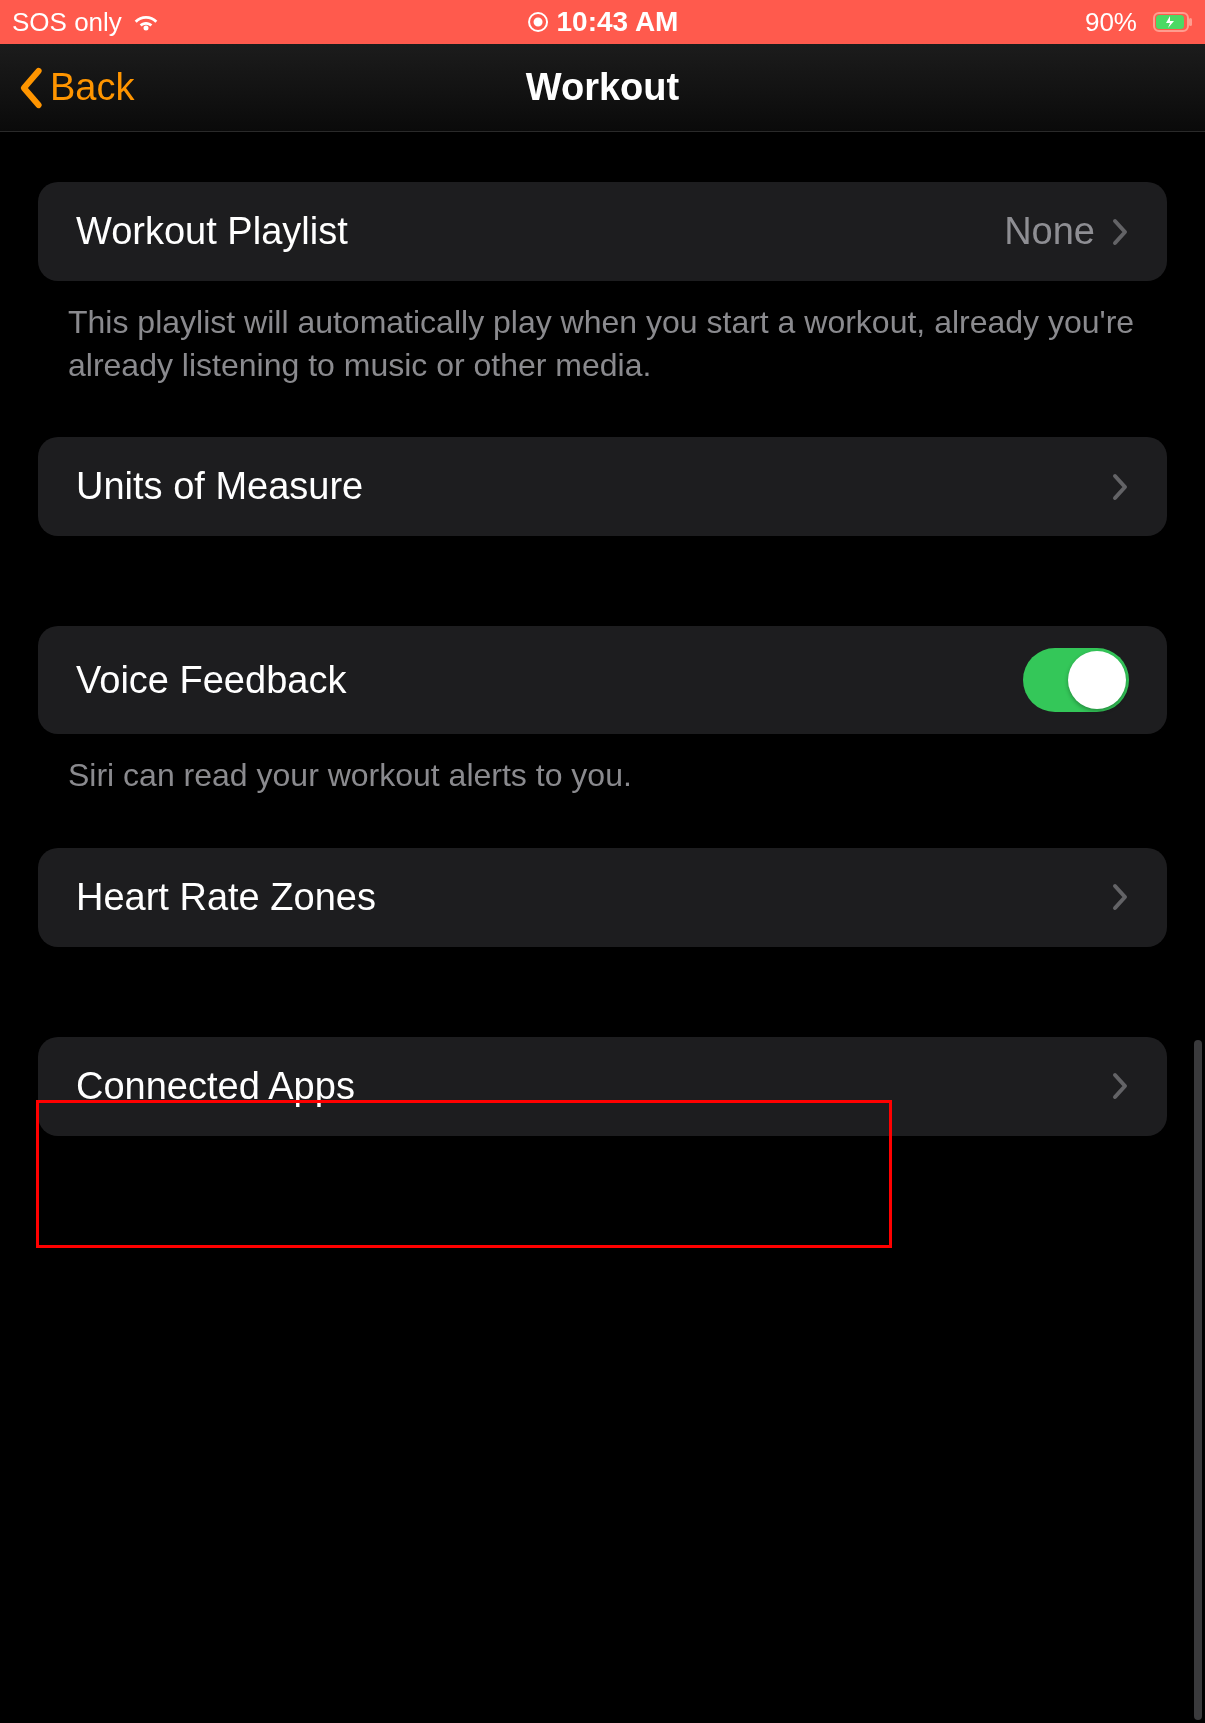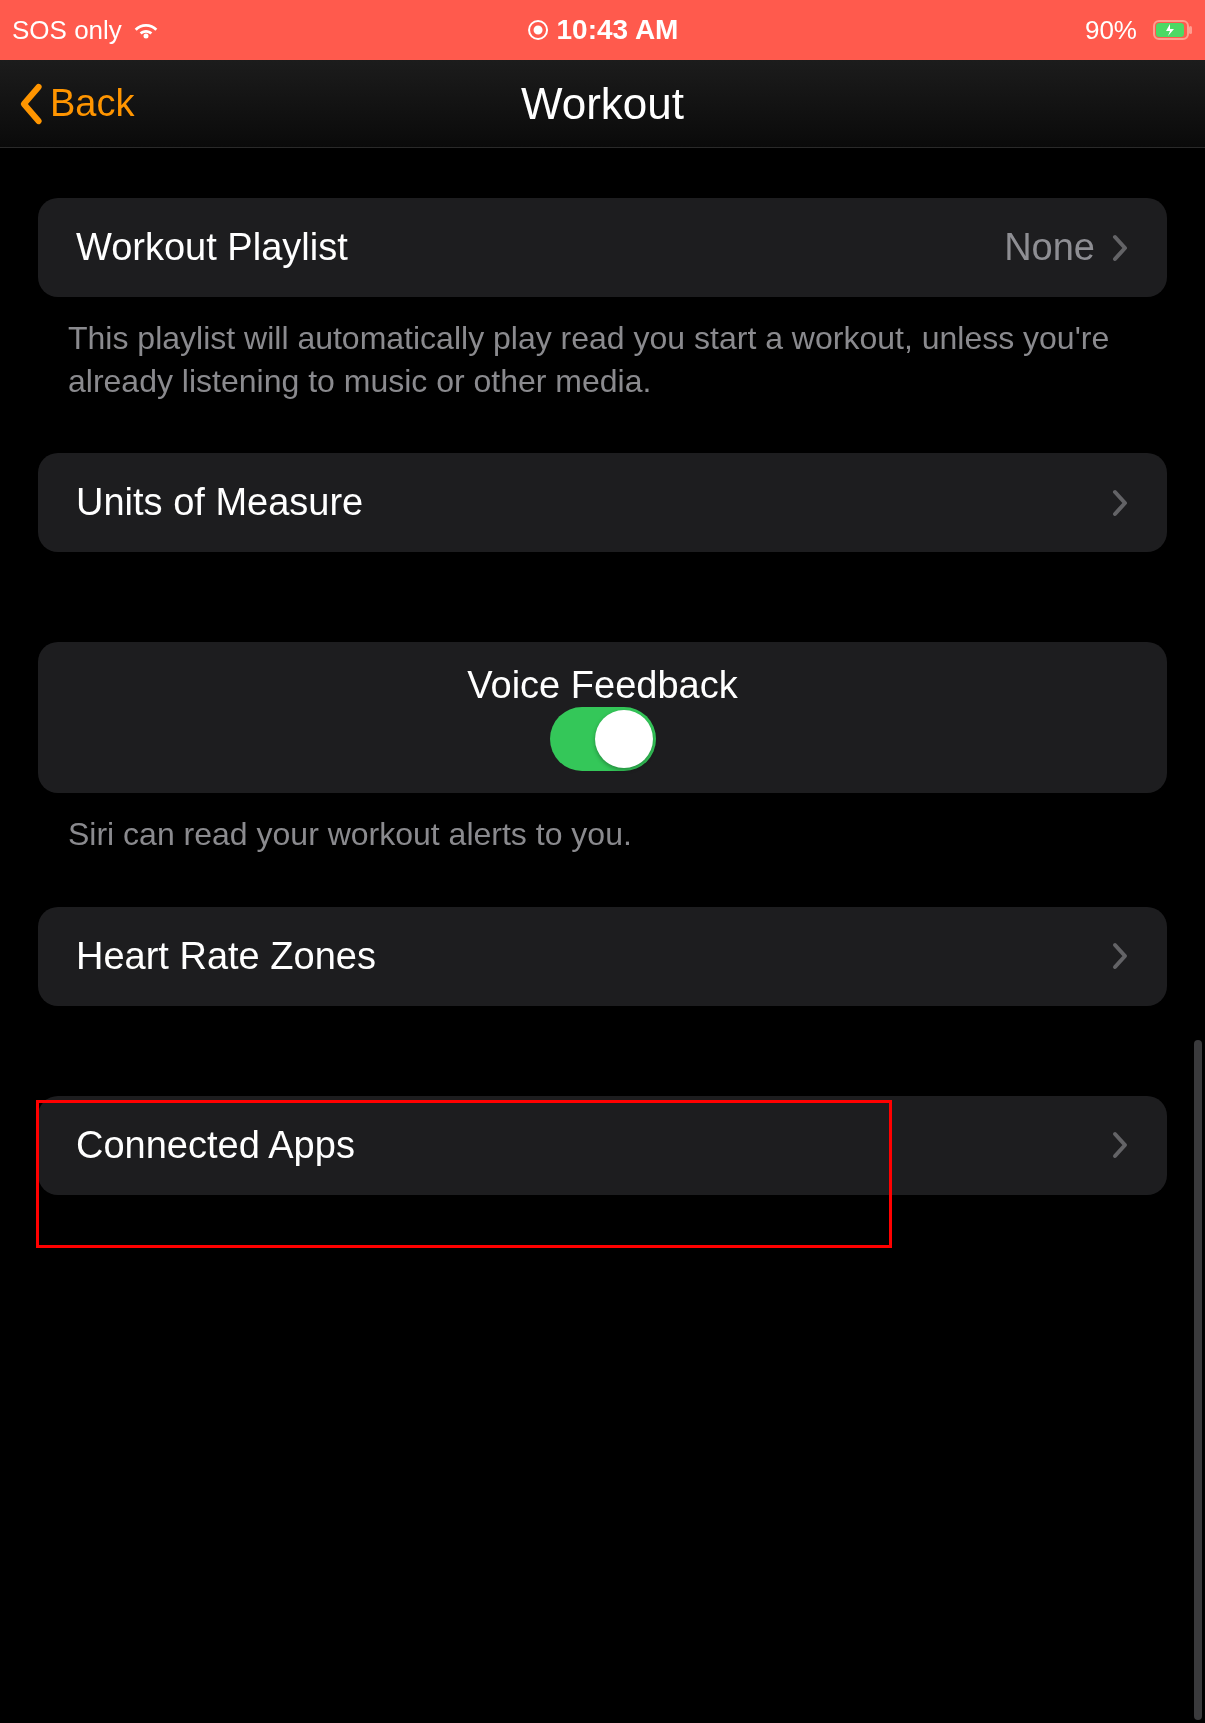--- a/index.html
+++ b/index.html
@@ -14,21 +14,21 @@
       color: #ffffff;
       width: 1205px;
       height: 1723px;
       overflow: hidden;
       position: relative;
     }
     
     
     .status-bar {
       background: #ff5a4d;
-      height: 60px;
+      height: 44px;
       display: flex;
       align-items: center;
       justify-content: space-between;
       padding: 0 12px;
       font-size: 26px;
       font-weight: 500;
       color: #ffffff;
     }
     
     .status-left {
@@ -94,22 +94,22 @@
       cursor: pointer;
     }
     
     .back-chevron {
       width: 32px;
       height: 44px;
     }
     
     .nav-title {
       color: #ffffff;
-      font-size: 44px;
-      font-weight: 400;
+      font-size: 38px;
+      font-weight: 700;
     }
     
     
     .content {
       padding: 50px 38px 0 38px;
     }
     
     .section {
       margin-bottom: 50px;
     }
@@ -237,36 +237,36 @@
   <div class="section">
     <div class="row">
       <span class="row-label">Workout Playlist</span>
       <div class="row-right">
         <span class="row-value">None</span>
         <svg class="chevron-right" viewBox="0 0 18 30" fill="none" stroke="#636366" stroke-width="4" stroke-linecap="round" stroke-linejoin="round">
           <polyline points="4,4 14,15 4,26"></polyline>
         </svg>
       </div>
     </div>
-    <div class="footer-text">This playlist will automatically play read you start a workout, unless you're already listening to music or other media.</div>
+    <div class="footer-text">This playlist will automatically play when you start a workout, already you're already listening to music or other media.</div>
   </div>
 
   <div class="section" style="margin-bottom: 90px;">
     <div class="row">
       <span class="row-label">Units of Measure</span>
       <div class="row-right">
         <svg class="chevron-right" viewBox="0 0 18 30" fill="none" stroke="#636366" stroke-width="4" stroke-linecap="round" stroke-linejoin="round">
           <polyline points="4,4 14,15 4,26"></polyline>
         </svg>
       </div>
     </div>
   </div>
 
   <div class="section">
-    <div class="row" style="padding-top:22px; padding-bottom:22px;flex-direction:column;">
+    <div class="row" style="padding-top:22px; padding-bottom:22px;">
       <span class="row-label">Voice Feedback</span>
       <div class="toggle">
         <div class="toggle-knob"></div>
       </div>
     </div>
     <div class="footer-text">Siri can read your workout alerts to you.</div>
   </div>
 
   <div class="section" style="margin-bottom: 90px;">
     <div class="row">

